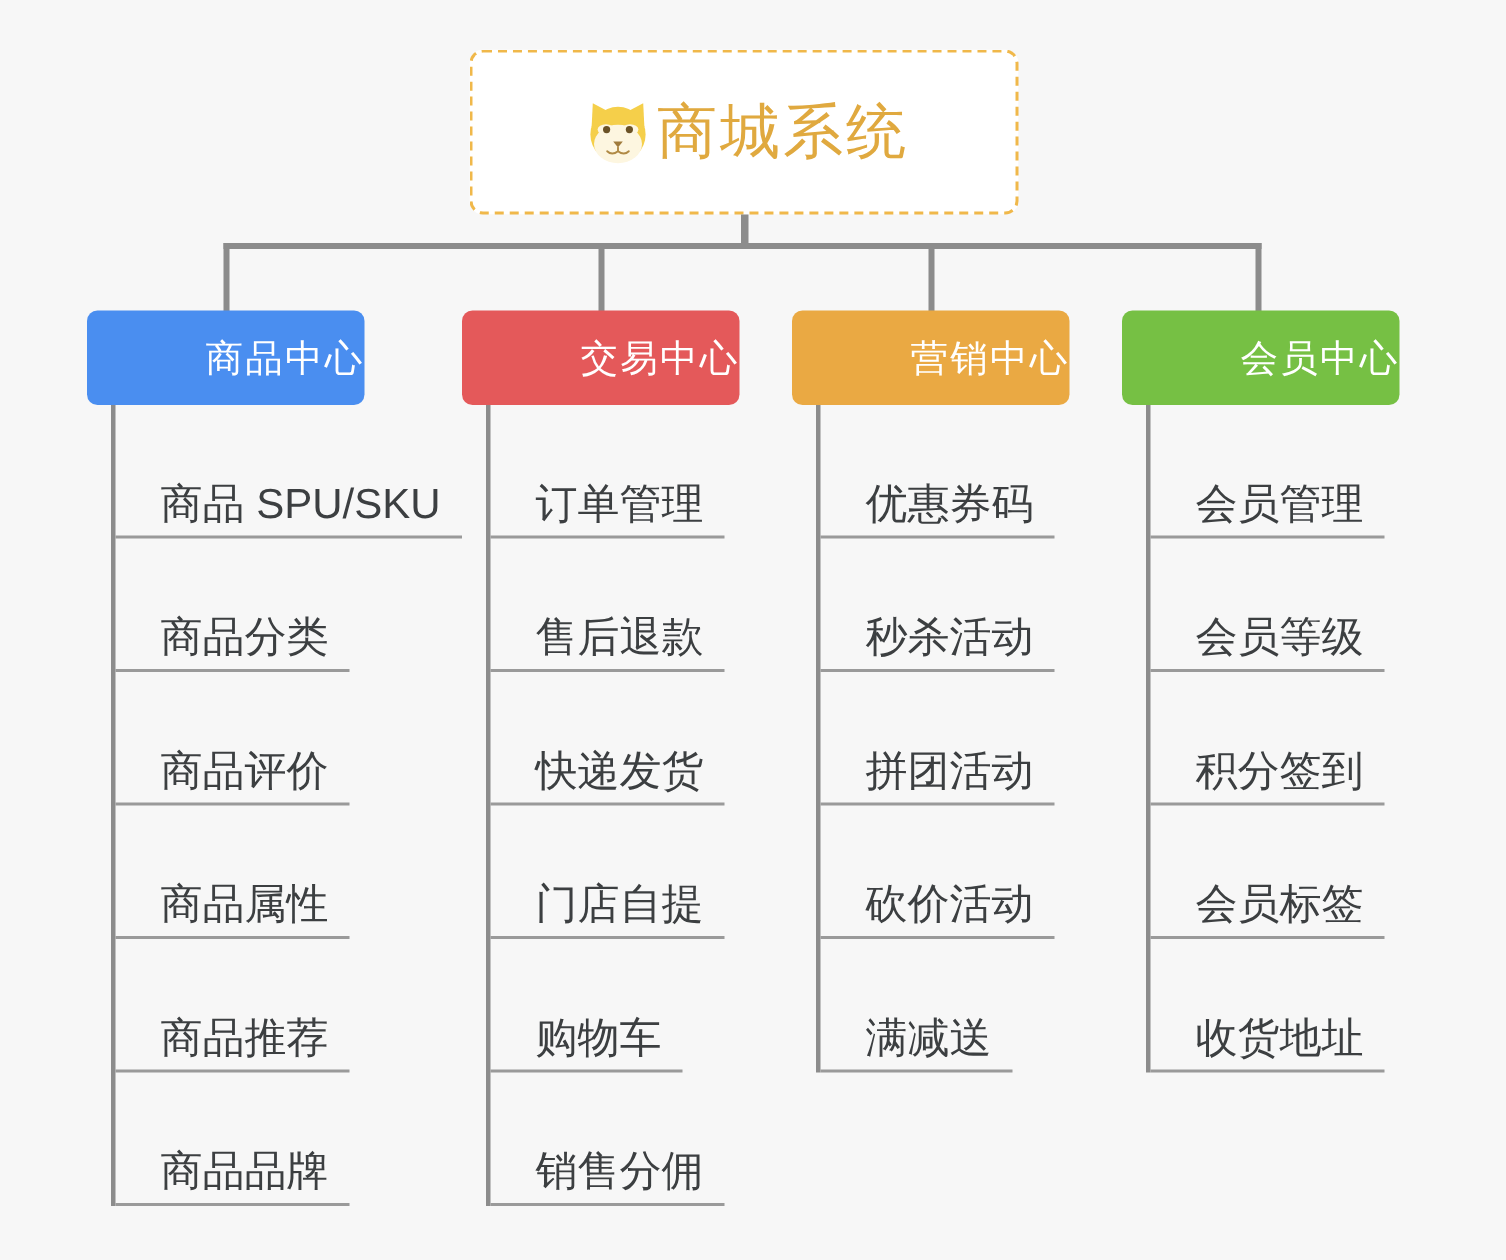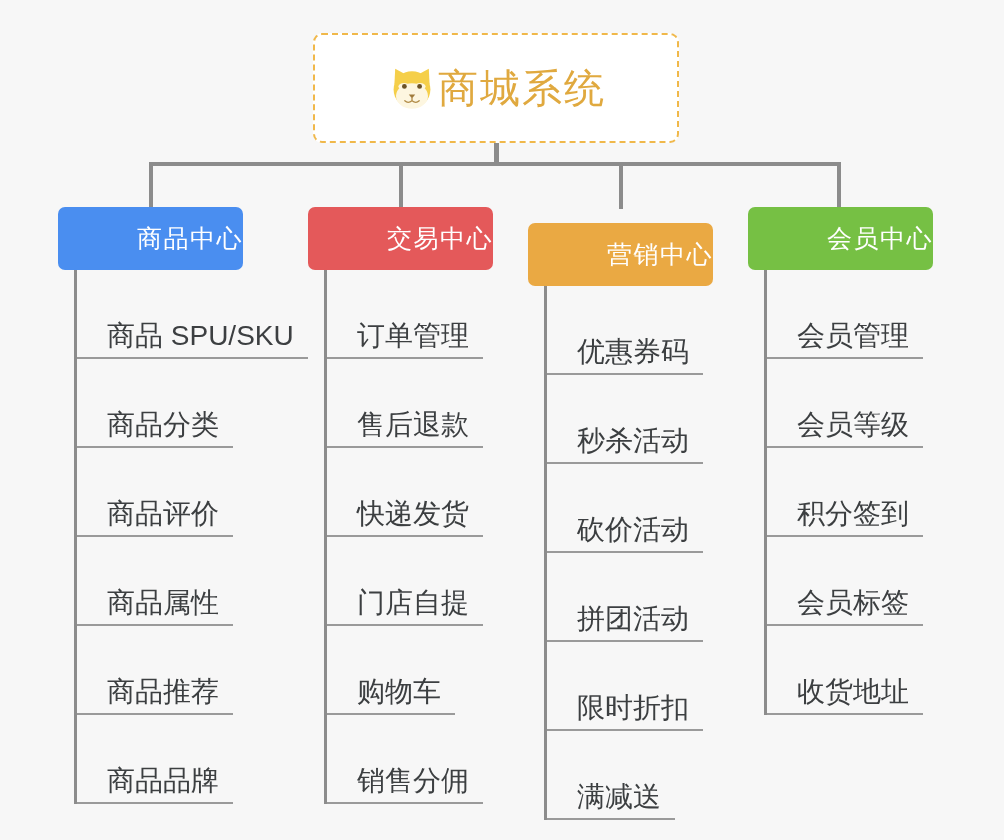--- a/index.html
+++ b/index.html
@@ -184,39 +184,36 @@
         </div>
       <div class="leaf-item">
           <span class="leaf-label">购物车</span>
         </div>
       <div class="leaf-item">
           <span class="leaf-label">销售分佣</span>
         </div>
     </div>
   </div>
 
-  <div class="column" style="left:528px;margin-top:16px;">
+  <div class="column" style="left:528px;">
     <div class="cat-header" style="background: rgb(234, 169, 67);">
       <span>营销中心</span>
     </div>
     <div class="leaf-list">
       <div class="leaf-item">
           <span class="leaf-label">优惠券码</span>
         </div>
       <div class="leaf-item">
           <span class="leaf-label">秒杀活动</span>
         </div>
       <div class="leaf-item">
+          <span class="leaf-label">拼团活动</span>
+        </div>
+      <div class="leaf-item">
           <span class="leaf-label">砍价活动</span>
-        </div>
-      <div class="leaf-item">
-          <span class="leaf-label">拼团活动</span>
-        </div>
-      <div class="leaf-item">
-          <span class="leaf-label">限时折扣</span>
         </div>
       <div class="leaf-item">
           <span class="leaf-label">满减送</span>
         </div>
     </div>
   </div>
 
   <div class="column" style="left:748px;">
     <div class="cat-header" style="background: rgb(118, 192, 68);">
       <span>会员中心</span>

